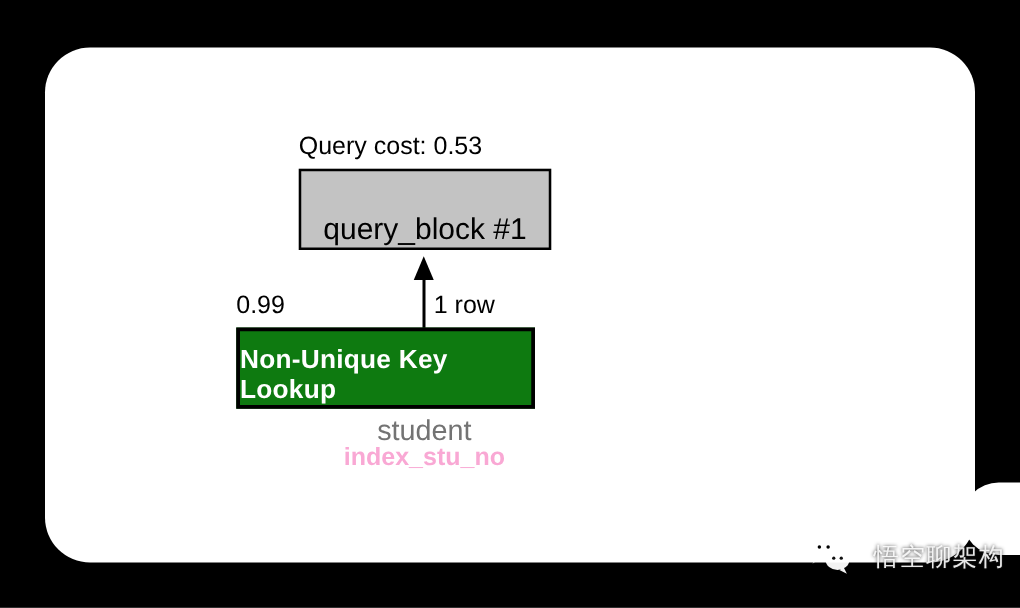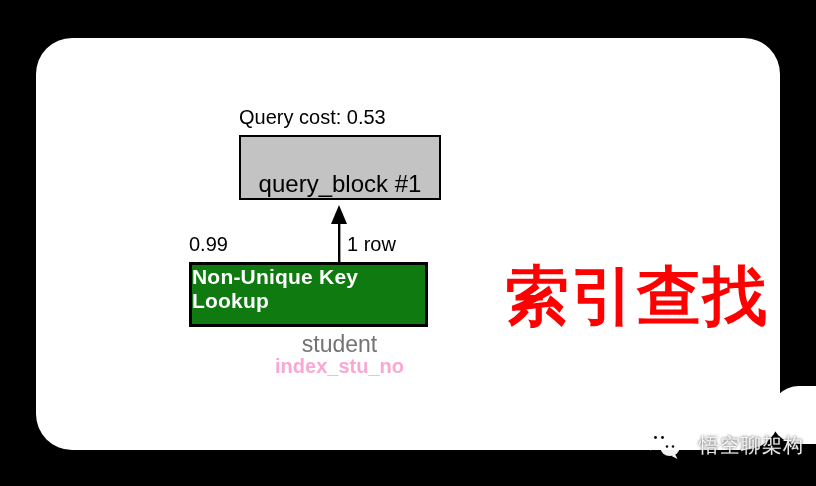--- a/index.html
+++ b/index.html
@@ -31,21 +31,21 @@
     position:absolute; left:189px; top:233px;
     font-size:20px; color:#000; white-space:nowrap;
   }
   .edge-rows {
     position:absolute; left:347px; top:233px;
     font-size:20px; color:#000; white-space:nowrap;
   }
   .op-node {
     position:absolute; left:189px; top:262px; width:239px; height:65px;
     border:3px solid #000; box-sizing:border-box;
-    display:flex; align-items:flex-start; justify-content:center;
+    display:flex; align-items:flex-end; justify-content:center;
     font-size:21px; font-weight:bold; letter-spacing:0.2px;
   }
   .table-name {
     position:absolute; left:189px; top:331px; width:301px;
     text-align:center; font-size:23px; color:#737373;
   }
   .index-name {
     position:absolute; left:189px; top:355px; width:301px;
     text-align:center; font-size:20px; font-weight:bold; color:#f9a8d4;
   }
@@ -91,21 +91,20 @@
   <div class="edge-rows">1 row</div>
 
   <div class="op-node" style="background: rgb(14, 122, 16); color: rgb(255, 255, 255);">
     <span>Non-Unique Key Lookup</span>
   </div>
 
   <div class="table-name">student</div>
 
   <div class="index-name">index_stu_no</div>
 
-  <div class="annotation" style="color: rgb(255, 0, 0);">索引查找</div>
 
   <div class="watermark">
     <svg width="36" height="36" viewBox="0 0 36 36">
 
       <ellipse cx="13" cy="12" rx="11" ry="9" fill="rgba(255,255,255,0.55)"></ellipse>
       <path d="M6 18 L4 24 L10 20 Z" fill="rgba(255,255,255,0.55)"></path>
       <circle cx="9.5" cy="10.5" r="1.4" fill="#000"></circle>
       <circle cx="16.5" cy="10.5" r="1.4" fill="#000"></circle>
 
       <ellipse cx="24" cy="21" rx="9.5" ry="8" fill="rgba(255,255,255,0.95)"></ellipse>

